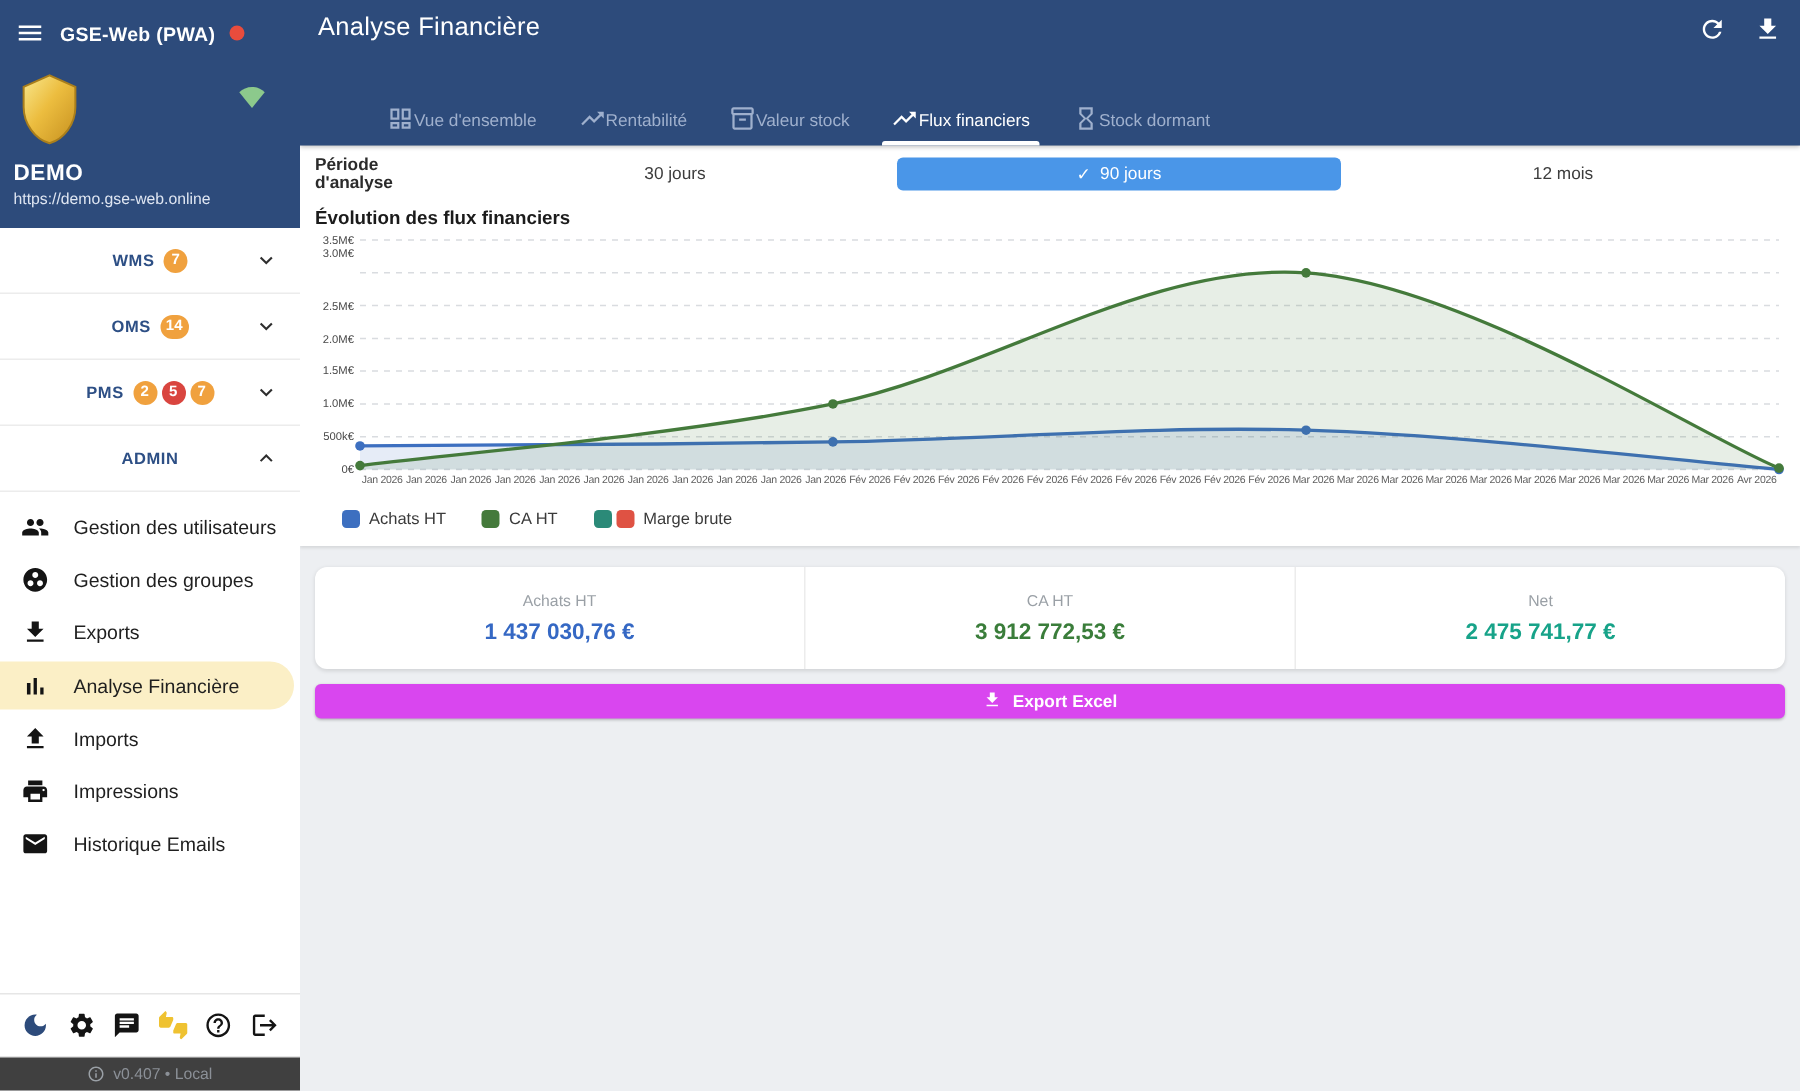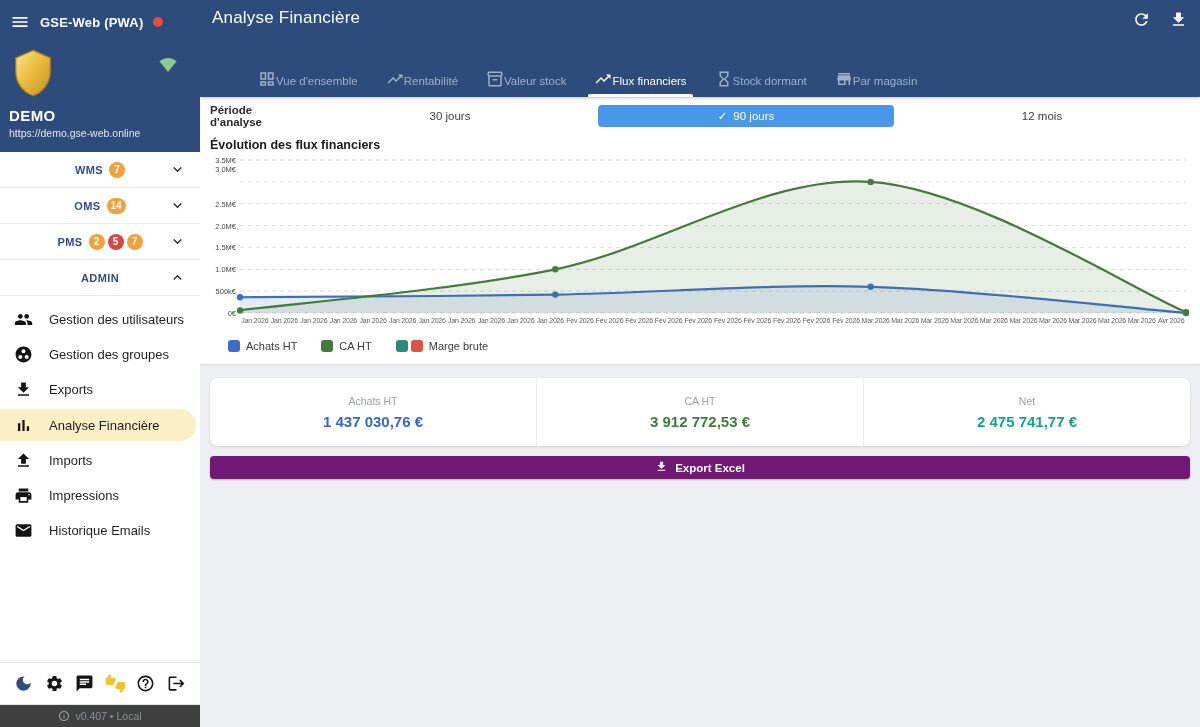--- a/index.html
+++ b/index.html
@@ -10,21 +10,21 @@
   .sidebar-top { height:152px; background:#2d4b7b; position:relative; color:#fff; }
   .brand-row { display:flex; align-items:center; gap:10px; padding:12px 8px 0 10px; }
   .brand-name { font-size:13px; font-weight:bold; letter-spacing:.2px; }
   .brand-dot { width:10px; height:10px; border-radius:50%; background:#e84c3d; }
   .shield-wrap { position:absolute; left:10px; top:48px; }
   .wifi-wrap { position:absolute; right:20px; top:52px; }
   .env-name { position:absolute; left:9px; top:107px; font-size:15px; font-weight:bold; letter-spacing:.4px; }
   .env-url { position:absolute; left:9px; top:127px; font-size:10.5px; color:#dfe6f2; }
 
   .sidebar-body { position:absolute; top:152px; bottom:23px; left:0; right:0; background:#fff; display:flex; flex-direction:column; }
-  .nav-section { height:36px; display:flex; align-items:center; justify-content:center; position:relative; border-bottom:1px solid #ececec; cursor:pointer; }
+  .nav-section { height:44px; display:flex; align-items:center; justify-content:center; position:relative; border-bottom:1px solid #ececec; cursor:pointer; }
   .nav-section .sec-label { font-size:11px; font-weight:bold; color:#2d4f85; letter-spacing:.4px; }
   .sec-badges { display:flex; gap:3px; margin-left:6px; }
   .badge { min-width:16px; height:16px; border-radius:8px; padding:0 4px; color:#fff; font-size:10px; font-weight:bold; display:flex; align-items:center; justify-content:center; }
   .sec-chevron { position:absolute; right:14px; color:#2f2f2f; display:flex; }
 
   .admin-list { padding-top:6px; }
   .admin-item { height:35px; display:flex; align-items:center; gap:16px; padding-left:14px; color:#1f1f1f; font-size:13px; cursor:pointer; }
   .admin-item .ai-icon { display:flex; color:#141414; }
   .admin-item.active { background:#fbefc6; border-radius:0 18px 18px 0; width:196px; height:32px; margin:2px 0; }
   .spacer { flex:1; }
@@ -69,21 +69,21 @@
   .legend-item { display:flex; align-items:center; gap:6px; font-size:11px; color:#3a3a3a; cursor:pointer; }
   .swatch { width:12px; height:12px; border-radius:3px; }
   .swatch + .swatch { margin-left:-3px; }
 
   .card2 { margin:14px 10px 0; height:68px; background:#fff; border-radius:8px; box-shadow:0 1px 3px rgba(0,0,0,.12); display:flex; }
   .sum-col { flex:1; display:flex; flex-direction:column; align-items:center; justify-content:center; gap:6px; border-right:1px solid #ececec; }
   .sum-col:last-child { border-right:none; }
   .sum-label { font-size:10.5px; color:#9aa0a6; }
   .sum-value { font-size:15px; font-weight:bold; }
 
-  .export-btn { margin:10px 10px 0; height:23px; border-radius:4px; background:#701a75; color:#fff; display:flex; align-items:center; justify-content:center; gap:7px; font-size:11.5px; font-weight:bold; cursor:pointer; box-shadow:0 1px 2px rgba(0,0,0,.25); }
+  .export-btn { margin:10px 10px 0; height:23px; border-radius:4px; background:#d946ef; color:#fff; display:flex; align-items:center; justify-content:center; gap:7px; font-size:11.5px; font-weight:bold; cursor:pointer; box-shadow:0 1px 2px rgba(0,0,0,.25); }
 </style>
 </head>
 <body>
 
 <div class="sidebar">
   <div class="sidebar-top">
     <div class="brand-row">
       <span class="ha-btn">
           <svg width="20" height="20" viewBox="0 0 24 24" fill="currentColor">
             <path d="M3 6h18v2H3zm0 5h18v2H3zm0 5h18v2H3z"></path>
@@ -306,28 +306,20 @@
           </span>
           <span class="tab-label">Flux financiers</span>
         </div>
         <div class="tab">
           <span class="tab-icon">
             <svg width="18" height="18" viewBox="0 0 24 24" fill="currentColor">
               <path d="M6 2v6h.01L6 8.01 10 12l-4 4 .01.01H6V22h12v-5.99h-.01L18 16l-4-4 4-3.99-.01-.01H18V2H6zm10 14.5V20H8v-3.5l4-4 4 4zm-4-5l-4-4V4h8v3.5l-4 4z"></path>
             </svg>
           </span>
           <span class="tab-label">Stock dormant</span>
-        </div>
-        <div class="tab">
-          <span class="tab-icon">
-            <svg width="18" height="18" viewBox="0 0 24 24" fill="currentColor">
-              <path d="M20 4H4v2h16V4zm1 10v-2l-1-5H4l-1 5v2h1v6h10v-6h4v6h2v-6h1zm-9 4H6v-4h6v4z"></path>
-            </svg>
-          </span>
-          <span class="tab-label">Par magasin</span>
         </div>
       </div>
   </div>
 
   <div class="card1">
     <div class="period-row">
       <div class="period-label">Période d'analyse</div>
       <div id="period-opts" class="period-opts">
           <div class="opt">
             <span>30 jours</span>

